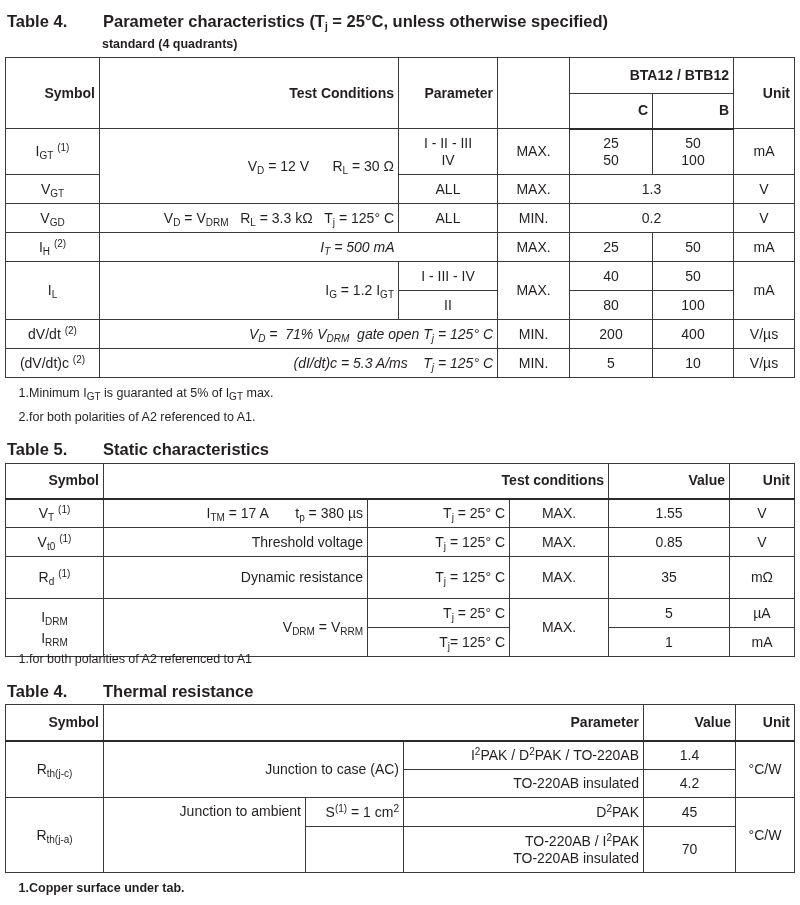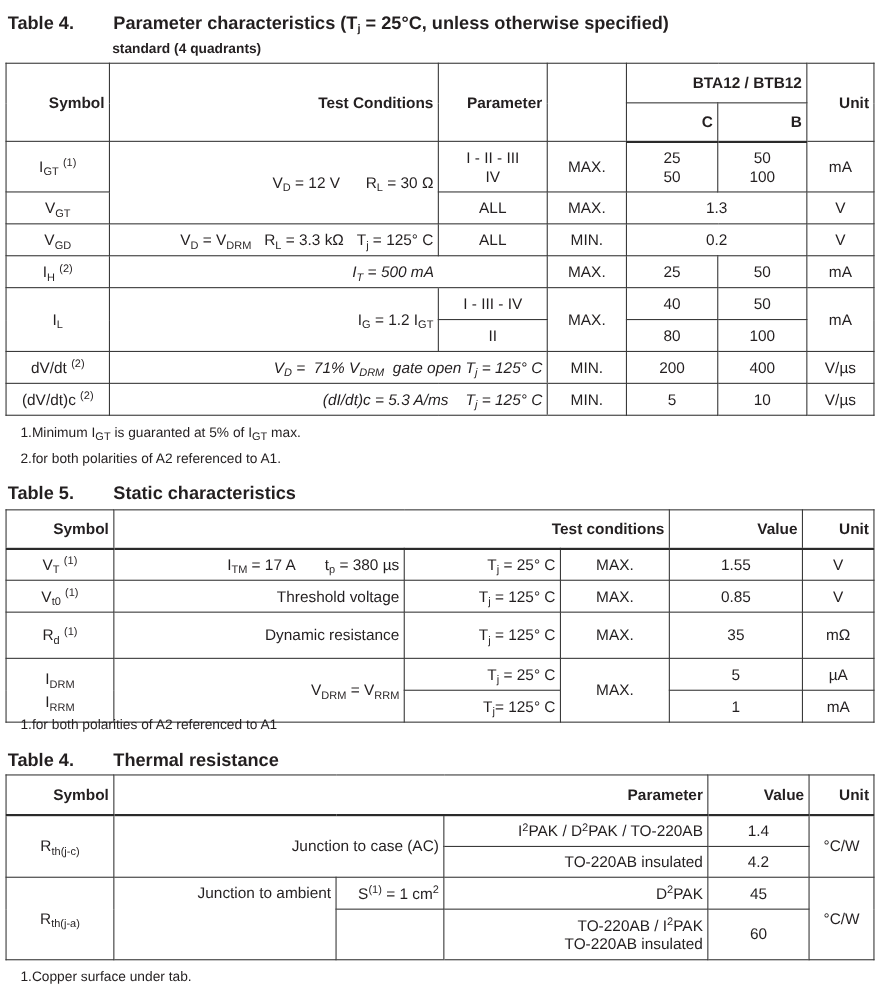--- a/index.html
+++ b/index.html
@@ -246,18 +246,18 @@
     <td class="l"><span>D</span><sup>2</sup><span>PAK</span></td>
     <td>45</td>
     <td rowspan="2">°C/W</td>
   </tr>
   <tr style="height:46px">
     <td class="nb" style="border-right:none; border-bottom:1px solid #3a3a3a !important;"></td>
     <td class="l">
           <span class="ml"><span>TO-220AB / I</span><sup>2</sup><span>PAK</span></span>
           <span class="ml">TO-220AB insulated</span>
         </td>
-    <td>60</td>
+    <td>70</td>
   </tr>
 </tbody>
   </table>
 
-<div class="note" style="top:881px;"><span class="n">1.</span><span>Copper surface under tab.</span></div>
+<div class="note" style="top:881px;font-weight:bold;"><span class="n">1.</span><span>Copper surface under tab.</span></div>
 
 </body></html>

